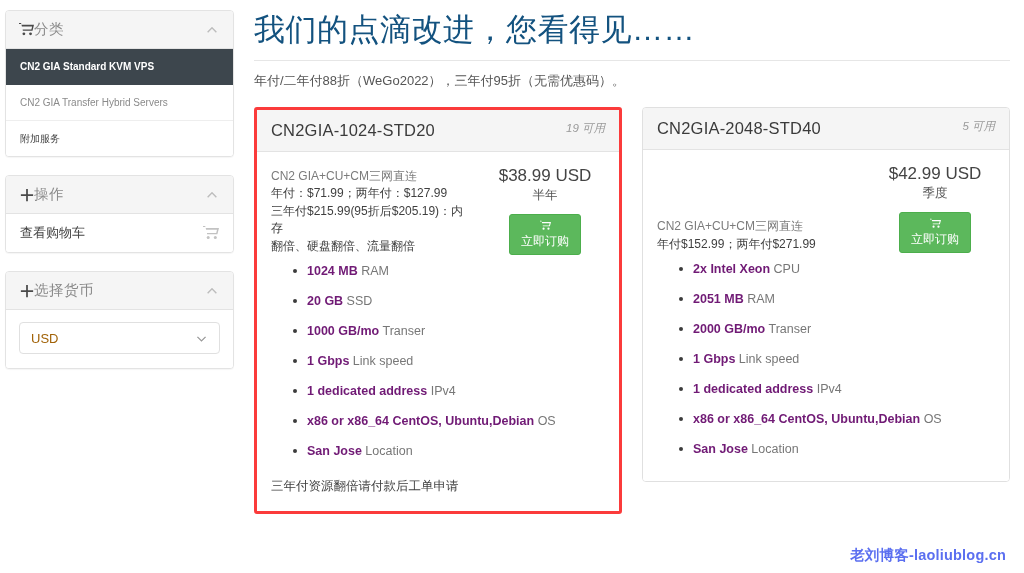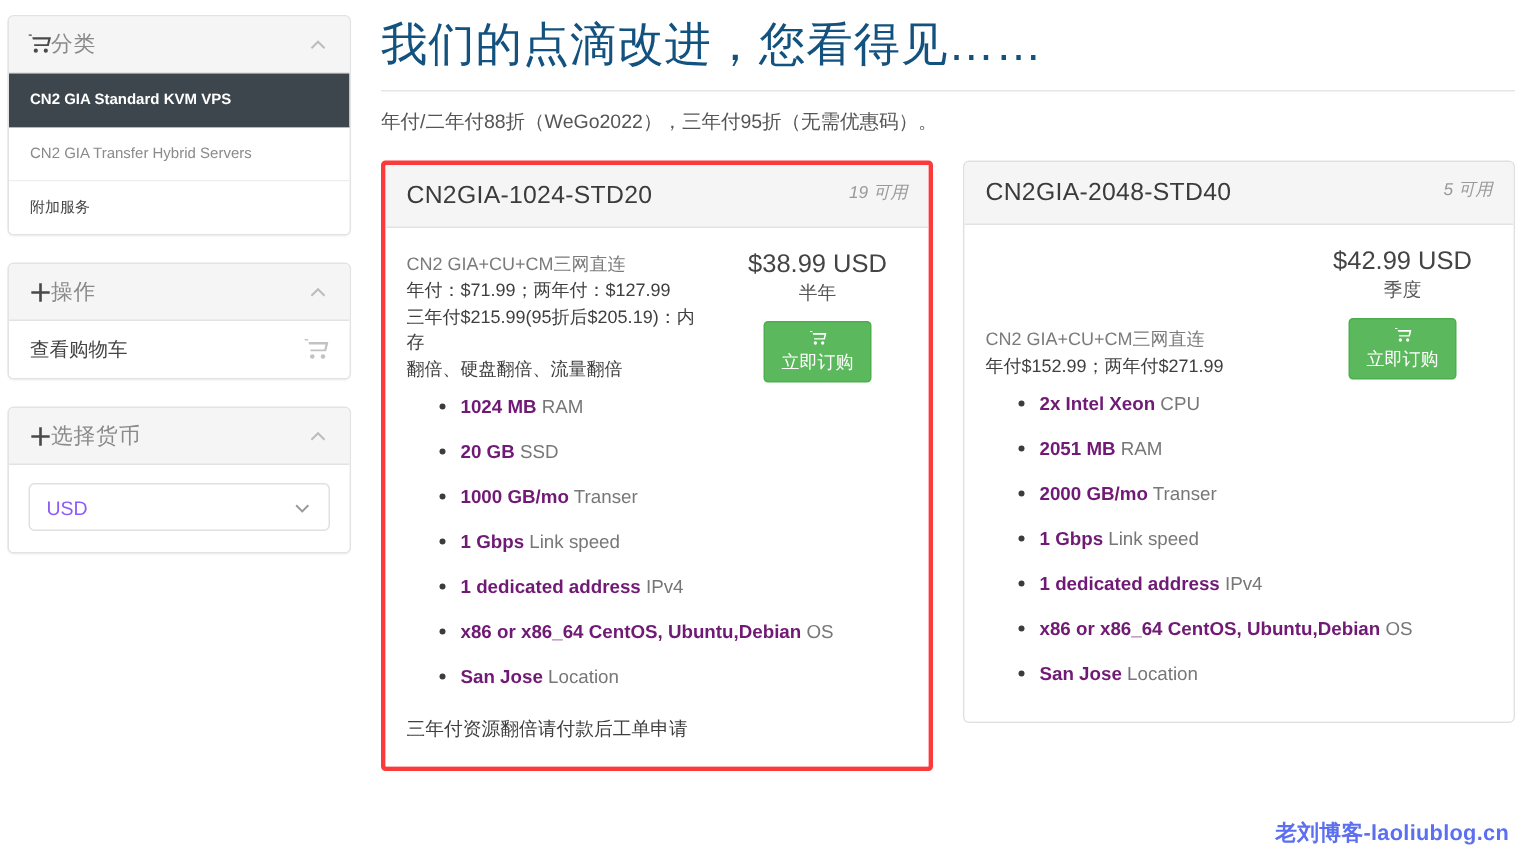--- a/index.html
+++ b/index.html
@@ -112,21 +112,21 @@
   .select-box {
     width: 100%;
     height: 32px;
     border: 1px solid #e0e0e0;
     border-radius: 4px;
     background: #ffffff;
     display: flex;
     align-items: center;
     padding: 0 11px;
     font-size: 13px;
-    color: #8b5cf6;
+    color: #a16207;
   }
   .select-box .sv { flex: 1; }
   .select-box .sc { color: #999; width: 14px; height:14px; display:inline-flex; align-items:center; justify-content:center;}
 
   
   .main {
     flex: 1;
     padding: 8px 14px 0 10px;
     min-width: 0;
     position: relative;

